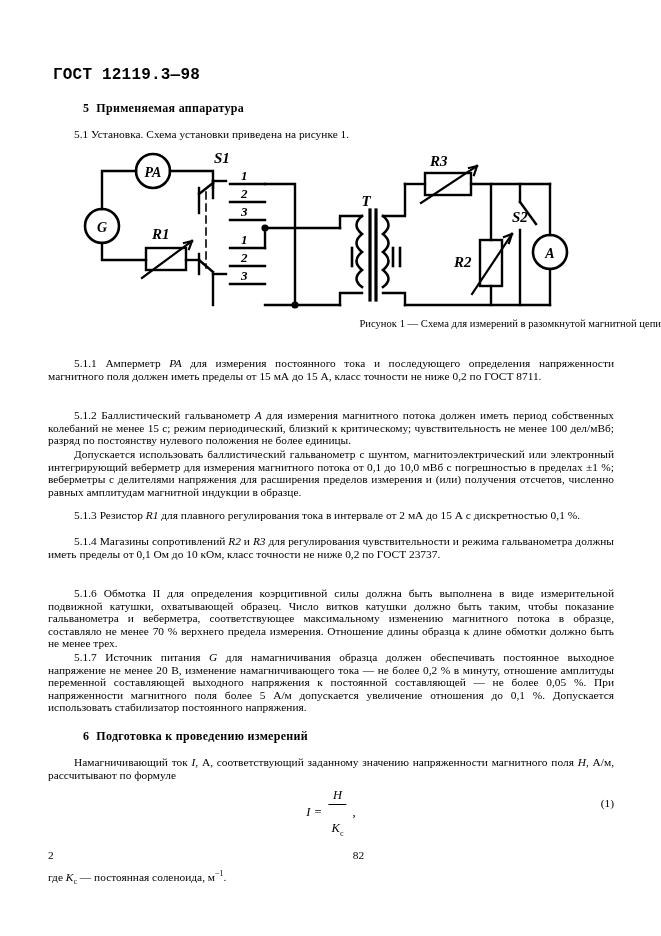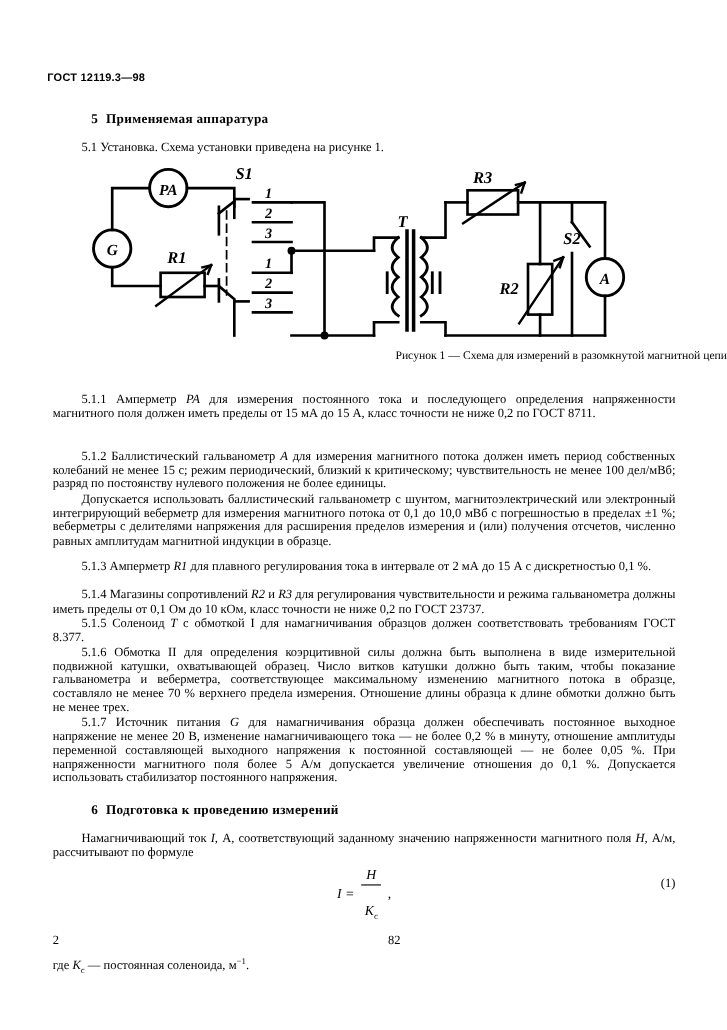--- a/index.html
+++ b/index.html
@@ -7,23 +7,23 @@
     width:661px; height:936px;
     background:#ffffff;
     font-family:"Liberation Serif", serif;
     color:#000000;
     position:relative;
     overflow:hidden;
   }
   .page { position:relative; width:661px; height:936px; }
 
   .std-header {
-    position:absolute; left:43px; top:66px;
-    font-family:Liberation Sans, sans-serif;
-    font-weight:bold; font-size:10px; letter-spacing:0.2px;
+    position:absolute; left:53px; top:66px;
+    font-family:Liberation Mono, monospace;
+    font-weight:bold; font-size:16px; letter-spacing:0.2px;
   }
 
   .sec-head {
     position:absolute; left:83px;
     font-weight:bold; font-size:12px;
     letter-spacing:0.3px;
   }
   .sec-head .num { margin-right:7px; }
   #sec5 { top:101px; }
   #sec6 { top:729px; }
@@ -209,25 +209,24 @@
 
   <div class="caption">Рисунок 1 — Схема для измерений в разомкнутой магнитной цепи</div>
 
   <div class="para" id="p-511"><span class="ind"></span><span>5.1.1  Амперметр </span><i>PA</i><span> для измерения постоянного тока и последующего определения напряженности магнитного поля должен иметь пределы от 15 мА до 15 А, класс точности не ниже 0,2 по ГОСТ 8711.</span></div>
 
 
   <div class="para" id="p-512"><span class="ind"></span><span>5.1.2  Баллистический гальванометр </span><i>A</i><span> для измерения магнитного потока должен иметь период собственных колебаний не менее 15 с; режим периодический, близкий к критическому; чувствительность не менее 100 дел/мВб; разряд по постоянству нулевого положения не более единицы.</span></div>
 
   <div class="para" id="p-512b"><span class="ind"></span><span>Допускается использовать баллистический гальванометр с шунтом, магнитоэлектрический или электронный  интегрирующий веберметр для измерения магнитного потока от 0,1 до 10,0 мВб с погрешностью в пределах ±1 %; веберметры с делителями напряжения для расширения пределов измерения и (или) получения отсчетов, численно равных амплитудам магнитной индукции в образце.</span></div>
 
-  <div class="para" id="p-513"><span class="ind"></span><span>5.1.3  Амперметр </span><i>R1</i><span> для плавного регулирования тока в интервале от 2 мА до 15 А с дискретностью 0,1 %.</span></div>
+  <div class="para" id="p-513"><span class="ind"></span><span>5.1.3  Резистор </span><i>R1</i><span> для плавного регулирования тока в интервале от 2 мА до 15 А с дискретностью 0,1 %.</span></div>
 
   <div class="para" id="p-514"><span class="ind"></span><span>5.1.4  Магазины сопротивлений </span><i>R2</i><span> и </span><i>R3</i><span> для регулирования чувствительности и режима гальванометра должны иметь пределы от 0,1 Ом до 10 кОм, класс точности не ниже 0,2 по ГОСТ 23737.</span></div>
 
-  <div class="para" id="p-515"><span class="ind"></span><span>5.1.5  Соленоид </span><i>T</i><span> с обмоткой I для намагничивания образцов должен соответствовать требованиям ГОСТ 8.377.</span></div>
 
   <div class="para" id="p-516"><span class="ind"></span><span>5.1.6  Обмотка II для определения коэрцитивной силы должна быть выполнена в виде измерительной подвижной катушки, охватывающей образец. Число витков катушки должно быть таким, чтобы показание гальванометра и веберметра, соответствующее максимальному изменению магнитного потока в образце, составляло не менее 70 % верхнего предела измерения. Отношение длины образца к длине обмотки должно быть  не менее трех.</span></div>
 
   <div class="para" id="p-517"><span class="ind"></span><span>5.1.7  Источник питания </span><i>G</i><span> для намагничивания образца должен обеспечивать постоянное выходное напряжение не менее 20 В, изменение намагничивающего тока — не более 0,2 % в минуту, отношение амплитуды переменной составляющей выходного напряжения к постоянной составляющей — не более 0,05 %. При напряженности магнитного поля более 5 А/м допускается увеличение отношения до 0,1 %. Допускается использовать стабилизатор постоянного напряжения.</span></div>
 
   <div class="sec-head" id="sec6">
     <span class="num">6</span><span>Подготовка к проведению измерений</span>
   </div>
 
   <div class="para" id="p-6a"><span class="ind"></span><span>Намагничивающий ток </span><i>I</i><span>, А, соответствующий заданному значению напряженности магнитного поля </span><i>H</i><span>, А/м, рассчитывают по формуле</span></div>

